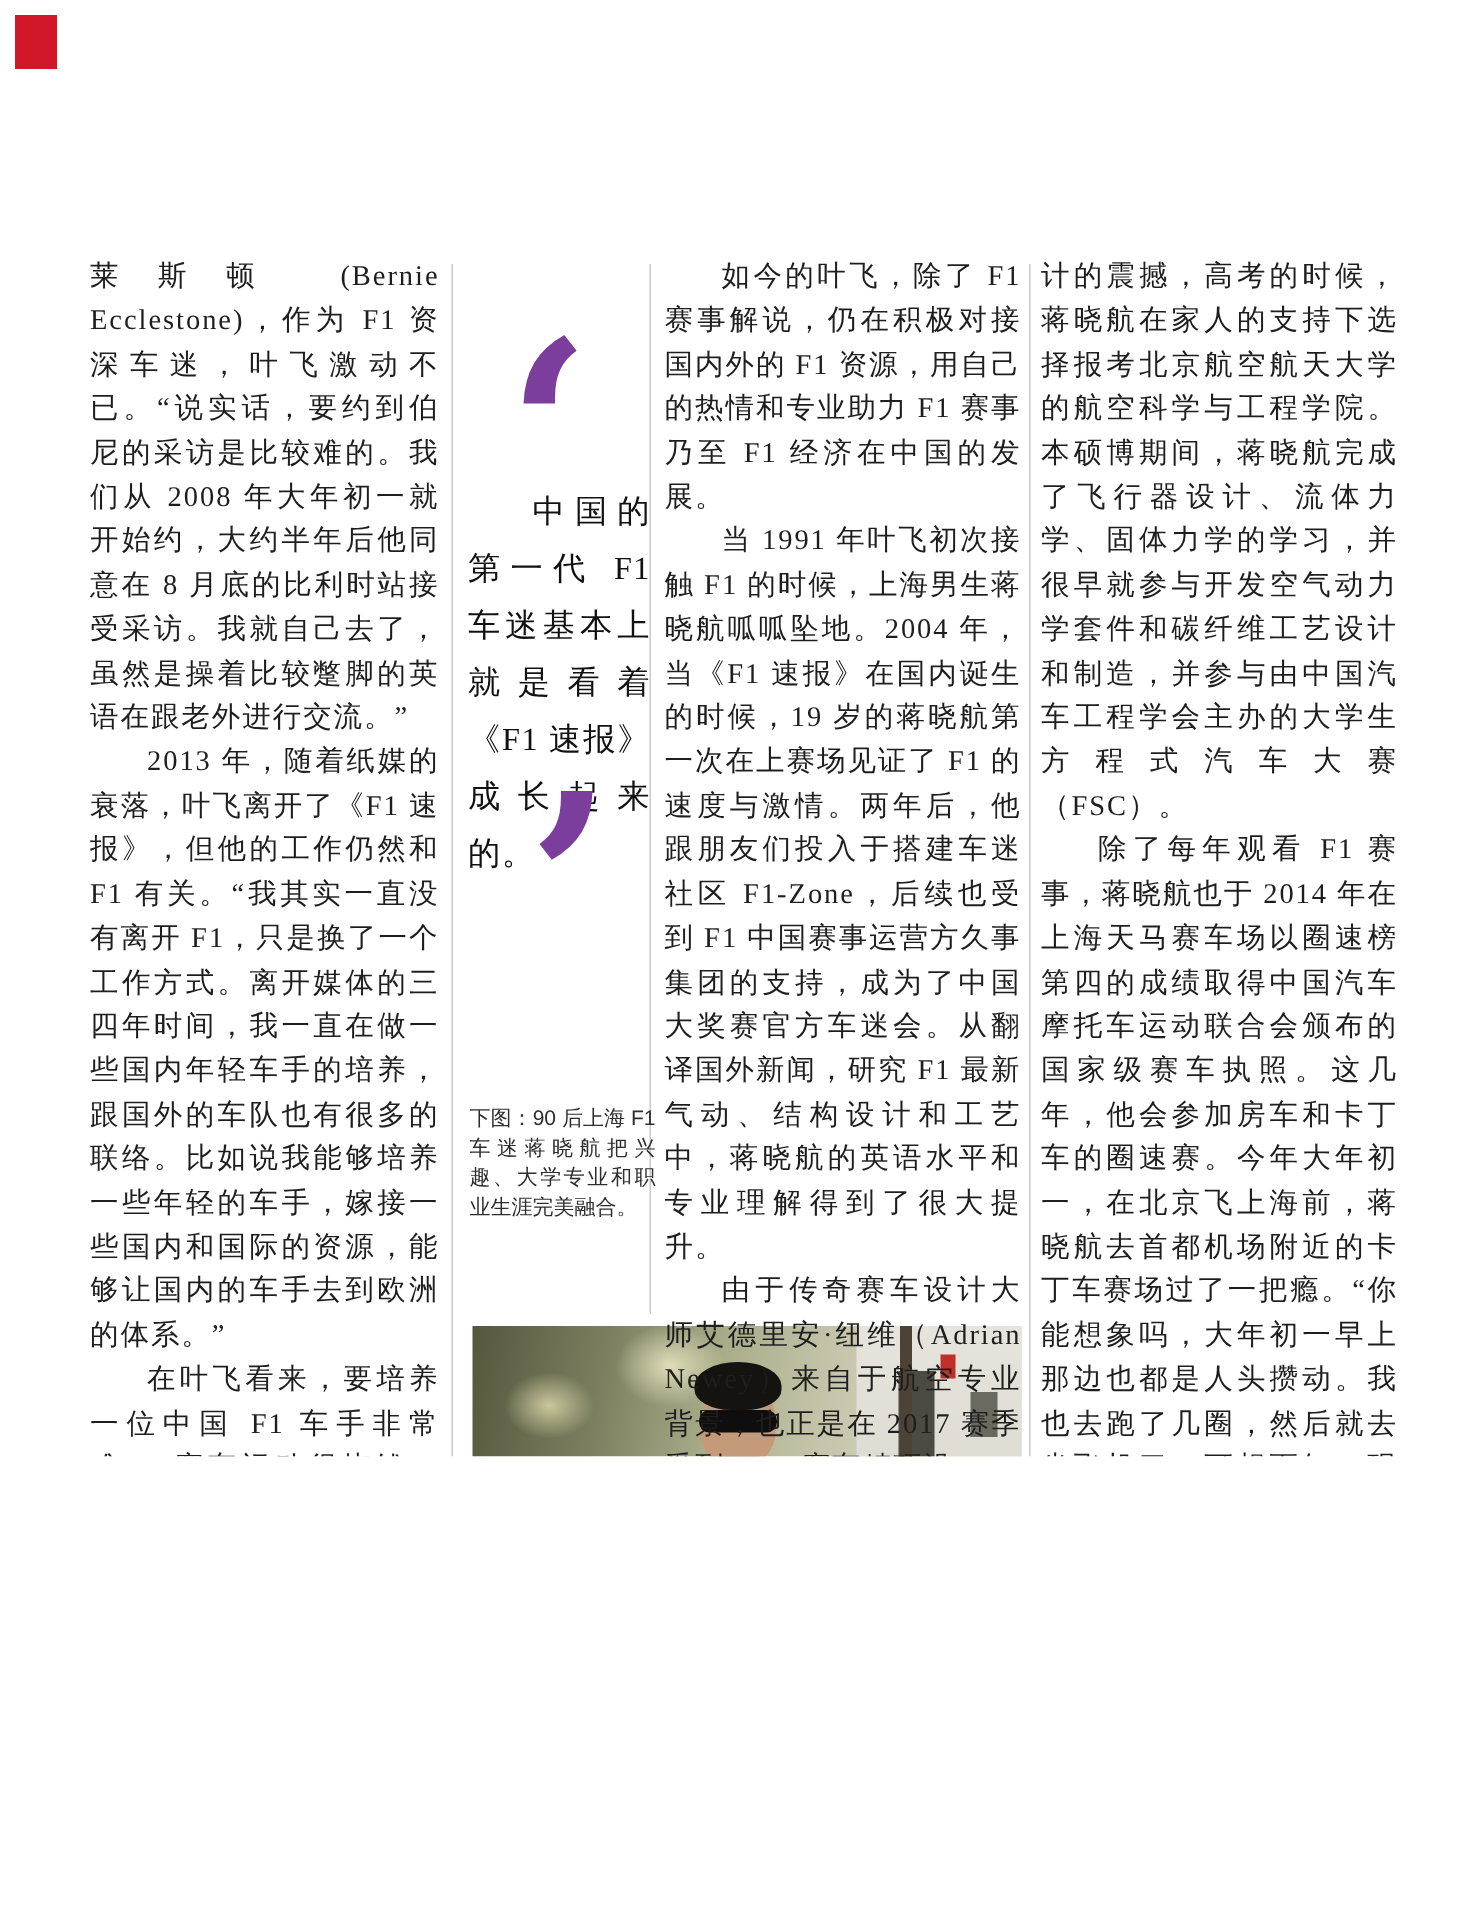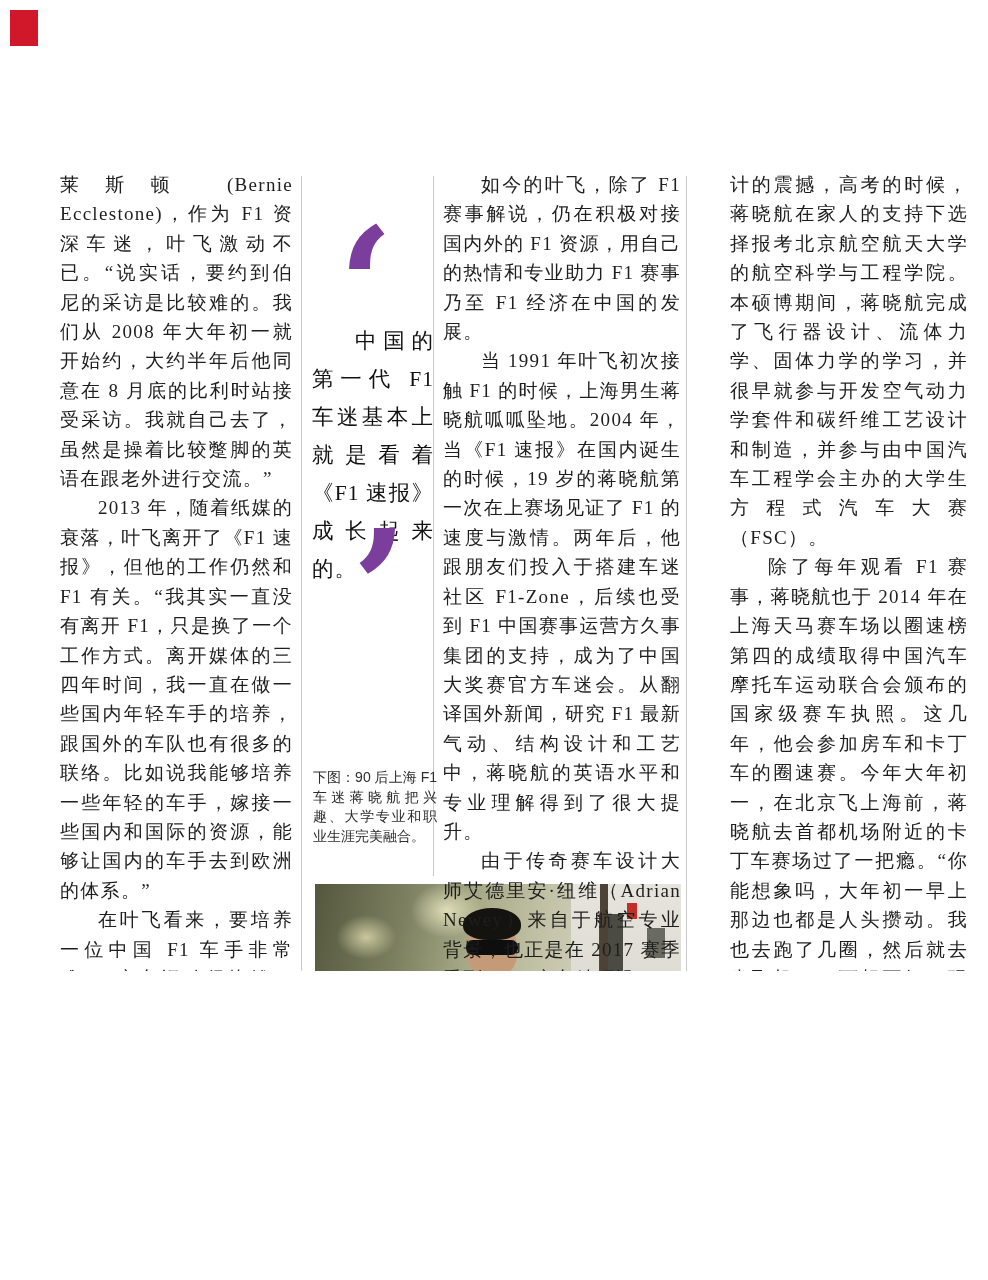--- a/index.html
+++ b/index.html
@@ -11,39 +11,39 @@
     position:absolute;left:10px;top:10px;width:28px;height:36px;background:#d0182a;
   }
   .col{position:absolute;top:170px;text-align:justify;}
   .col p{
     margin:0;font-size:19px;line-height:29.4px;letter-spacing:1.3px;
     text-indent:2em;color:#1e1e1e;
   }
   .col p.no-indent{text-indent:0;}
   .col1{left:60px;width:233px;height:1046px;}
   .col2{left:443px;width:238px;height:712px;}
-  .col3{left:694px;width:238px;height:1046px;margin-left:36px;}
+  .col3{left:694px;width:238px;height:1046px;}
   .vrule{position:absolute;width:1px;background:#c9c9c9;}
   .vrule1{left:301px;top:176px;height:1038px;}
   .vrule2{left:433px;top:176px;height:700px;}
   .vrule3{left:686px;top:176px;height:1038px;}
   .quote-col{position:absolute;left:312px;top:220px;width:122px;}
   .qmark{
     position:absolute;font-family:"DejaVu Serif","Liberation Serif",serif;
     font-weight:bold;font-size:160px;line-height:100px;color:#7c3e9d;
   }
   .qmark.open{left:26px;top:16px;}
   .qmark.close{left:40px;top:318px;}
   .qtext{
     position:absolute;left:0;top:102px;width:122px;
     font-size:21.5px;line-height:38px;font-weight:normal;color:#111;
     text-align:justify;text-indent:2em;letter-spacing:1px;
   }
   .caption{
-    position:absolute;left:313px;top:768px;width:124px;
+    position:absolute;left:313px;top:736px;width:124px;
     font-family:"Liberation Sans","DejaVu Sans",sans-serif;
     font-size:14px;line-height:19.5px;color:#2e2e2e;text-align:justify;
   }
   
   .photo{
     position:absolute;left:315px;top:884px;width:366px;height:332px;overflow:hidden;
     background:
       radial-gradient(46px 34px at 14% 16%, rgba(233,228,182,0.75), transparent 65%),
       radial-gradient(56px 42px at 36% 8%, rgba(242,238,202,0.8), transparent 65%),
       radial-gradient(70px 52px at 8% 58%, rgba(84,90,56,0.9), transparent 70%),

